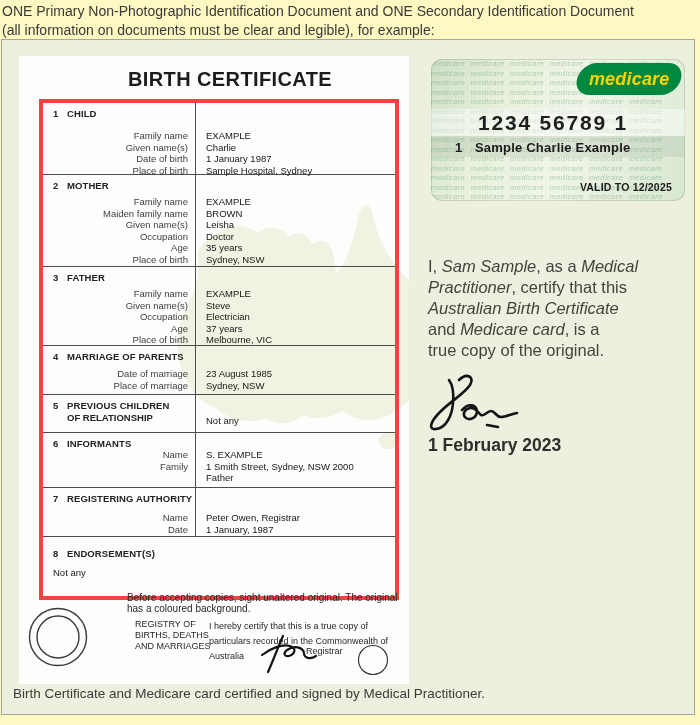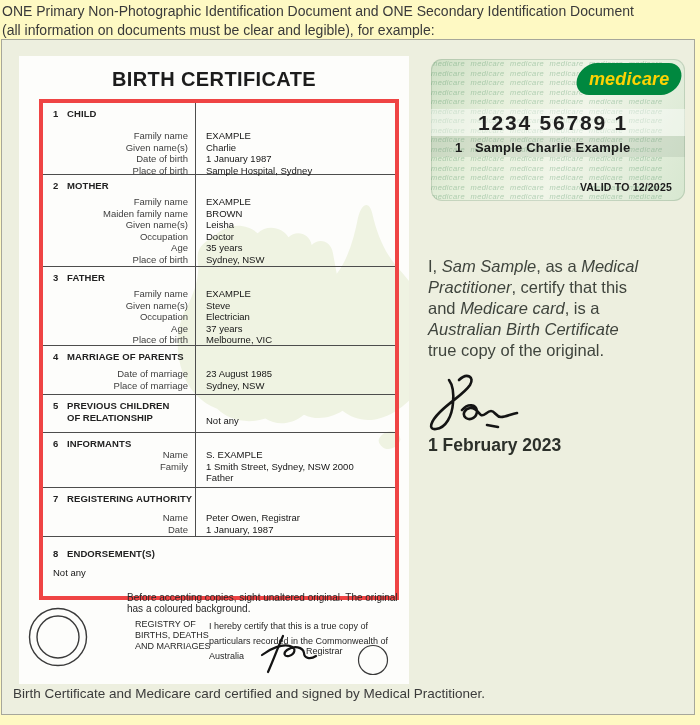--- a/index.html
+++ b/index.html
@@ -10,21 +10,21 @@
   .intro{position:absolute;left:2px;top:2px;font-size:14px;line-height:19px;color:#3a3a3a;}
 
   
   .panel{position:absolute;left:1px;top:39px;width:694px;height:676px;
          background:#edefdf;border:1px solid #a6a79b;box-sizing:border-box;}
 
   
   .paper{position:absolute;left:17px;top:16px;width:390px;height:628px;background:#fdfdfb;overflow:hidden;}
   .watermark{position:absolute;left:128px;top:133px;pointer-events:none;}
   .cert-title{position:absolute;left:0;top:12px;width:100%;text-align:center;
-              font-size:20px;font-weight:bold;letter-spacing:.4px;color:#1c1c1c;}
+              font-size:20px;font-weight:bold;letter-spacing:.4px;color:#1c1c1c;padding-left:16px;}
 
   .cert-table{position:absolute;left:20px;top:43px;width:352px;border:4px solid #ef4444;box-sizing:content-box;}
   .row{position:relative;border-bottom:1px solid #4d4d4d;box-sizing:border-box;font-size:9.5px;}
   .row:last-child{border-bottom:none;margin-top:6px;}
   .row-1{height:72px}.row-2{height:92px}.row-3{height:79px}.row-4{height:49px}
   .row-5{height:38px}.row-6{height:55px}.row-7{height:49px}.row-8{height:53px}
   .vline{position:absolute;left:152px;top:0;bottom:0;border-left:1px solid #4d4d4d;}
   .sec-head{position:absolute;top:5px;left:10px;font-weight:bold;color:#222;letter-spacing:.1px;}
   .sec-num{display:inline-block;width:14px;}
   .sec-head2{position:absolute;top:16.5px;left:24px;font-weight:bold;color:#222;}
@@ -234,22 +234,22 @@
       </div>
       <div class="card-number">1234 56789 1</div>
       <div class="card-irn">1</div>
       <div class="card-name">Sample Charlie Example</div>
       <div class="card-valid">VALID TO 12/2025</div>
     </div>
 
     <div class="certify-block" id="certify-block">
         <div><span>I, </span><em>Sam Sample</em><span>, as a </span><em>Medical</em></div>
         <div><em>Practitioner</em><span>, certify that this</span></div>
+        <div><em>Australian Birth Certificate</em></div>
         <div><span>and </span><em>Medicare card</em><span>, is a</span></div>
-        <div><em>Australian Birth Certificate</em></div>
         <div><span>true copy of the original.</span></div>
       </div>
 
     <svg class="prac-sig" width="100" height="62" viewBox="0 0 100 62">
       <path d="M36,10 C44,2 52,7 47,15 C41,24 28,31 17,42 C7,52 5,60 13,59 C23,58 29,46 30,33 C31,22 29,14 26,10" fill="none" stroke="#141414" stroke-width="2.6" stroke-linecap="round"></path>
       <path d="M39,40 C45,33 53,34 54,41 C54,47 48,51 43,48 C39,45 41,39 47,38 C53,37 55,43 58,45 C61,47 64,41 68,41 C72,41 73,47 78,47 C83,47 88,44 94,43" fill="none" stroke="#141414" stroke-width="2.6" stroke-linecap="round"></path>
       <path d="M64,55 L75,57" fill="none" stroke="#141414" stroke-width="2.6" stroke-linecap="round"></path>
     </svg>
 
     <div class="cert-date">1 February 2023</div>

